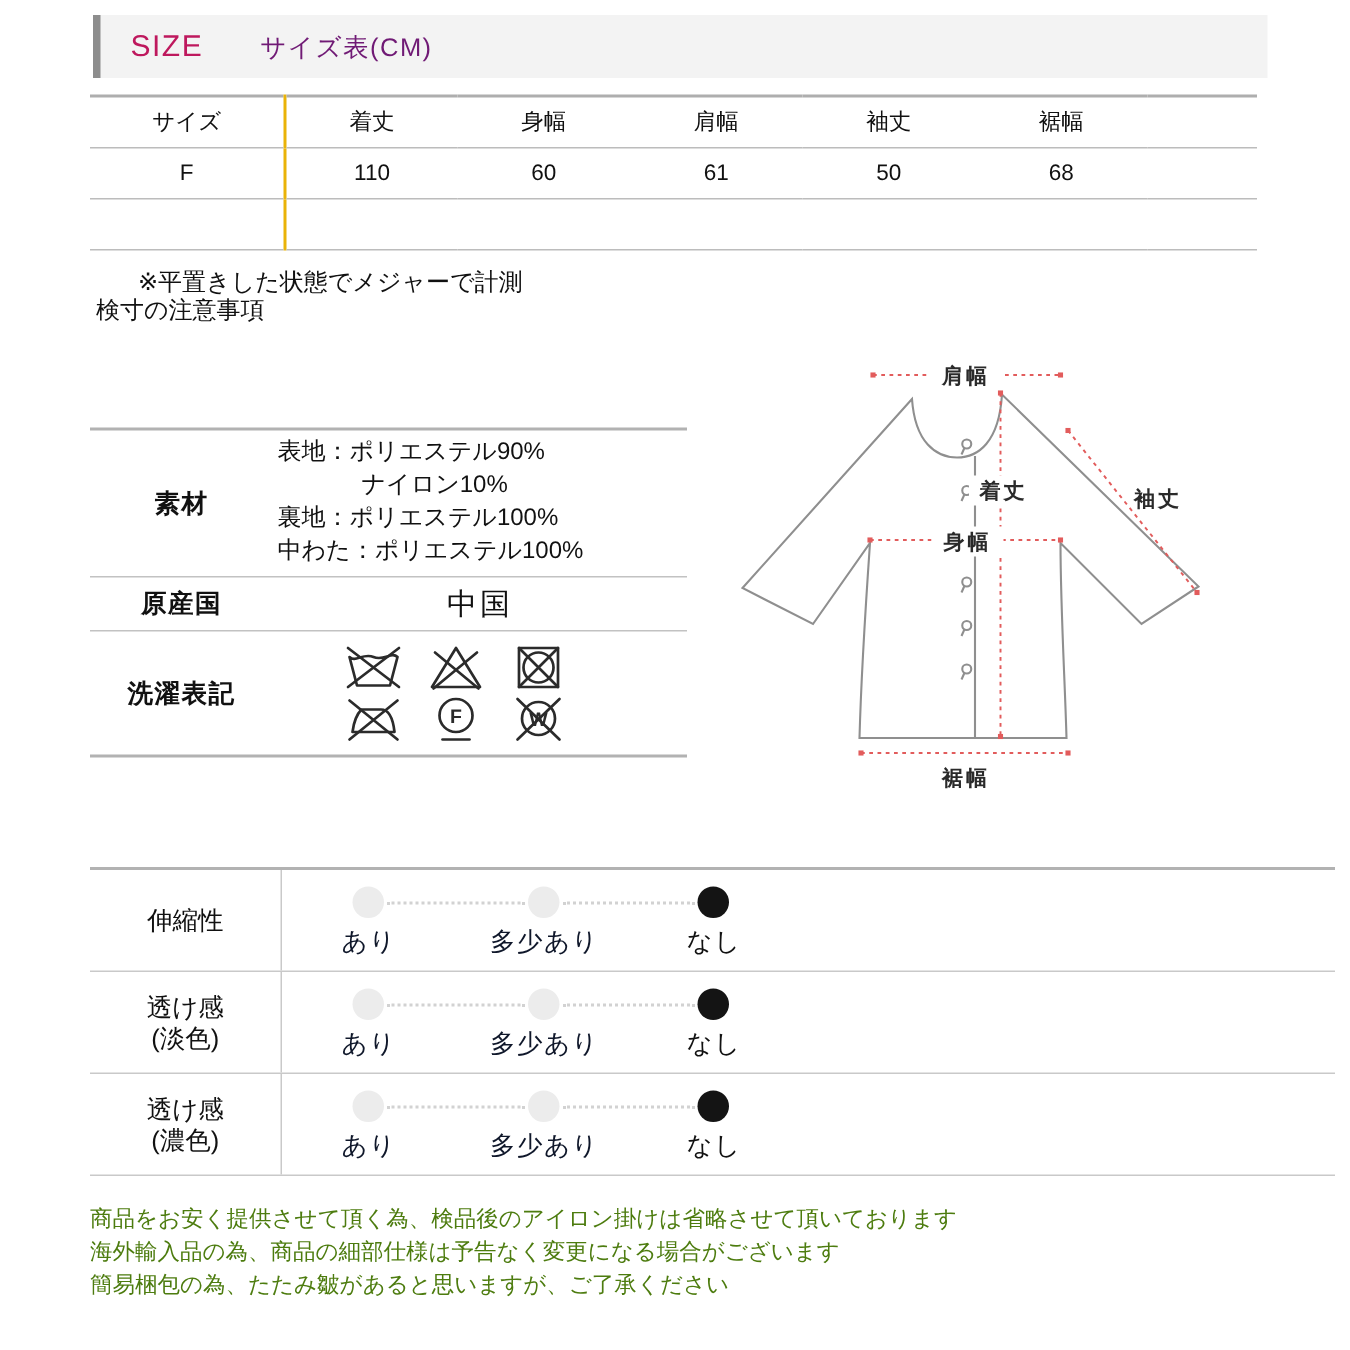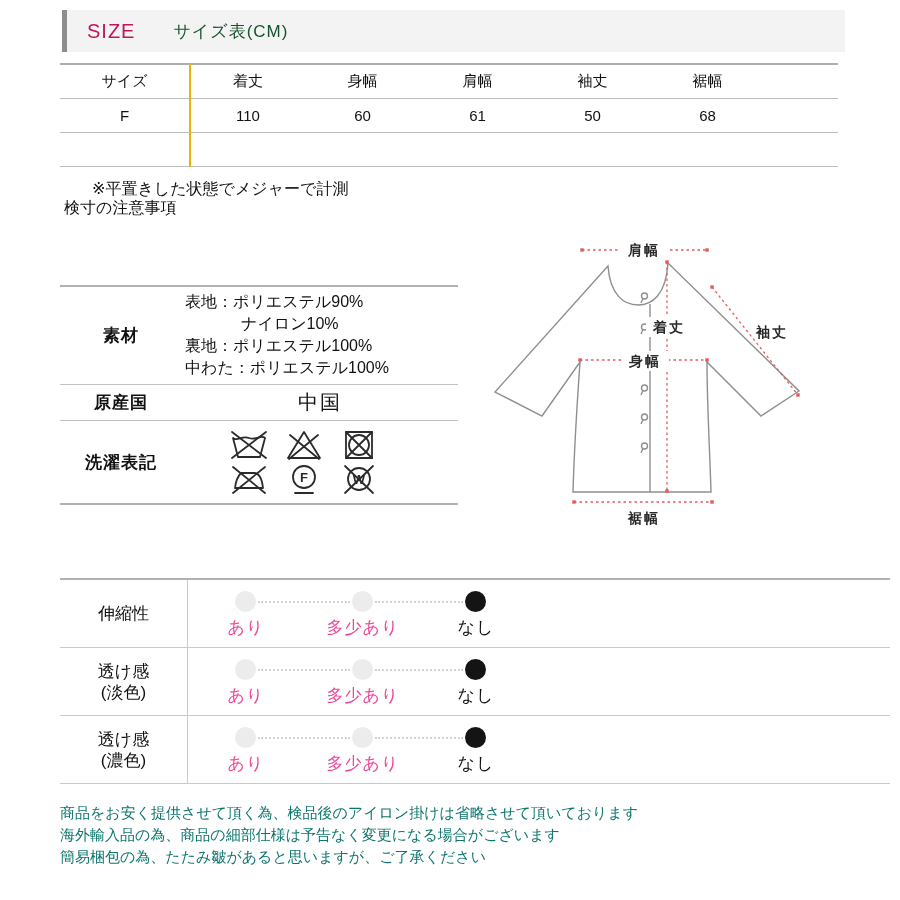--- a/index.html
+++ b/index.html
@@ -8,21 +8,21 @@
     font-family:"Liberation Sans","DejaVu Sans",sans-serif;color:#111;
     overflow:hidden;
   }
   
   .hdr{
     position:absolute;left:62px;top:10px;width:758px;height:42px;
     background:#f3f3f3;border-left:5px solid #8d8d8d;
     display:flex;align-items:center;padding-left:20px;
   }
   .hdr .t1{font-size:20px;letter-spacing:1px;color:#be185d;}
-  .hdr .t2{font-size:17px;margin-left:38px;letter-spacing:1px;color:#14532d;}
+  .hdr .t2{font-size:17px;margin-left:38px;letter-spacing:1px;color:#701a75;}
   
   table.size{
     position:absolute;left:60px;top:63px;width:778px;
     border-collapse:collapse;table-layout:fixed;
     border-top:2px solid #aeaeae;border-bottom:1px solid #bcbcbc;
     font-size:15px;
   }
   table.size th,table.size td{
     font-weight:normal;text-align:center;padding:0;height:33px;color:#111;
   }
@@ -70,25 +70,25 @@
     font-size:17px;line-height:21px;
   }
   .attr-opts{flex:1;position:relative;}
   .dot{position:absolute;width:21px;height:21px;border-radius:50%;top:11px;}
   .dot.off{background:#ececec;}
   .dot.on{background:#141414;}
   .dot1{left:47px;} .dot2{left:164px;} .dot3{left:277px;}
   .conn{position:absolute;top:21px;border-top:2px dotted #d2d2d2;}
   .conn1{left:70px;width:92px;} .conn2{left:187px;width:88px;}
   .opt-label{position:absolute;top:36px;font-size:17px;text-align:center;letter-spacing:1px;}
-  .opt-label.off{color:#ec4899;font-family:Liberation Serif, serif;}
+  .opt-label.off{color:#0f172a;font-family:Liberation Serif, serif;}
   .opt-label.on{color:#111;}
   .ol1{left:28px;width:60px;} .ol2{left:130px;width:90px;} .ol3{left:258px;width:60px;}
   
-  .footer{position:absolute;left:60px;top:802px;font-size:15px;line-height:22px;color:#0f766e;}
+  .footer{position:absolute;left:60px;top:802px;font-size:15px;line-height:22px;color:#4d7c0f;}
   
   .ci{stroke:#2b2b2b;stroke-width:1.8;fill:none;stroke-linecap:round;stroke-linejoin:round;}
   .ci-txt{font-size:13px;font-weight:bold;fill:#2b2b2b;stroke:none;font-family:"Liberation Sans","DejaVu Sans",sans-serif;}
   .dg-red{stroke:#e25c5c;stroke-width:1.3;stroke-dasharray:2.5 3;fill:none;}
   .dg-mark{fill:#e25c5c;stroke:none;}
   .dg-gray{stroke:#8f8f8f;stroke-width:1.4;fill:none;}
   .dg-body{stroke:#8f8f8f;stroke-width:1.4;fill:#ffffff;}
   .dg-txt{font-size:14px;font-weight:bold;fill:#2a2a2a;letter-spacing:2px;font-family:"Liberation Sans","DejaVu Sans",sans-serif;}
 </style>
 </head>

